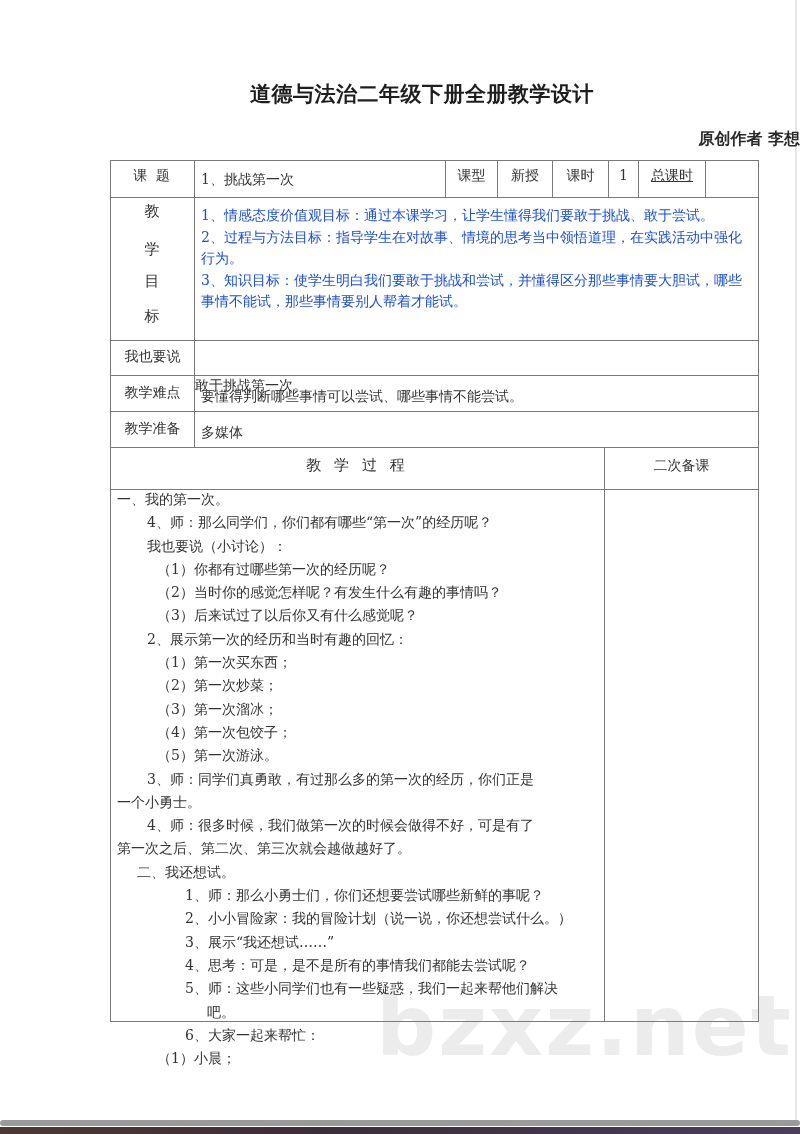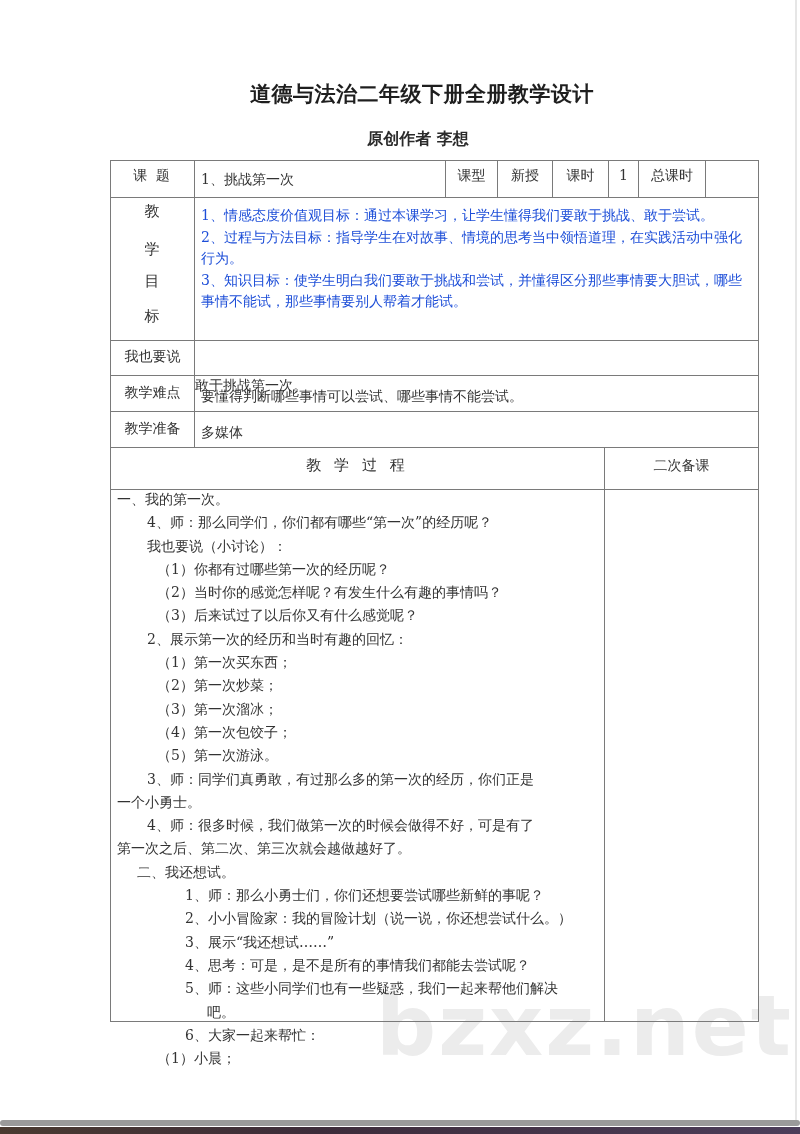--- a/index.html
+++ b/index.html
@@ -13,21 +13,21 @@
     position: absolute; left: 795px; top: 0; width: 2px; height: 1120px;
     background: #e6e6e6;
   }
   .title {
     position: absolute; left: 0; width: 800px; top: 80px; text-align: center;
     font-family: "DejaVu Sans", "Liberation Sans", sans-serif;
     font-size: 21px; font-weight: bold; color: #1e1e1e; letter-spacing: 0.5px;
     padding-left: 44px; box-sizing: border-box;
   }
   .author {
-    position: absolute; left: 0; width: 800px; top: 129px; text-align: center;
+    position: absolute; left: 0; width: 800px; top: 129px; text-align: right;
     font-family: "DejaVu Sans", "Liberation Sans", sans-serif;
     font-size: 16px; font-weight: bold; color: #2a2a2a;
     padding-left: 36px; box-sizing: border-box;
   }
   .line { position: absolute; background: #7a7a7a; }
   .h { height: 1px; }
   .v { width: 1px; }
   .cell {
     position: absolute; font-size: 14px; line-height: 20px; color: #333;
     white-space: nowrap;
@@ -104,21 +104,21 @@
 
   <div class="line v" style="left:604px;top:447px;height:574px;"></div>
 </div>
 
 <div class="cell center above" style="left:111px;top:165px;width:83px;letter-spacing:2px;">课  题</div>
 <div class="cell above" style="left:201px;top:169px;">1、挑战第一次</div>
 <div class="cell center above" style="left:446px;top:165px;width:51px;">课型</div>
 <div class="cell center above" style="left:498px;top:165px;width:54px;">新授</div>
 <div class="cell center above" style="left:553px;top:165px;width:55px;">课时</div>
 <div class="cell center above" style="left:609px;top:165px;width:29px;">1</div>
-<div class="cell center above" style="left:639px;top:165px;width:66px;">总课时</div>
+<div class="cell center above" style="left:639px;top:165px;width:66px;text-decoration:underline;">总课时</div>
 <div class="cell center above" style="left:706px;top:165px;width:52px;"></div>
 
 <div class="vlabel above" style="top:202px;">教</div>
 <div class="vlabel above" style="top:240px;">学</div>
 <div class="vlabel above" style="top:272px;">目</div>
 <div class="vlabel above" style="top:307px;">标</div>
 <div class="goals above">
   <p>1、情感态度价值观目标：通过本课学习，让学生懂得我们要敢于挑战、敢于尝试。</p>
   <p>2、过程与方法目标：指导学生在对故事、情境的思考当中领悟道理，在实践活动中强化行为。</p>
   <p>3、知识目标：使学生明白我们要敢于挑战和尝试，并懂得区分那些事情要大胆试，哪些事情不能试，那些事情要别人帮着才能试。</p>

